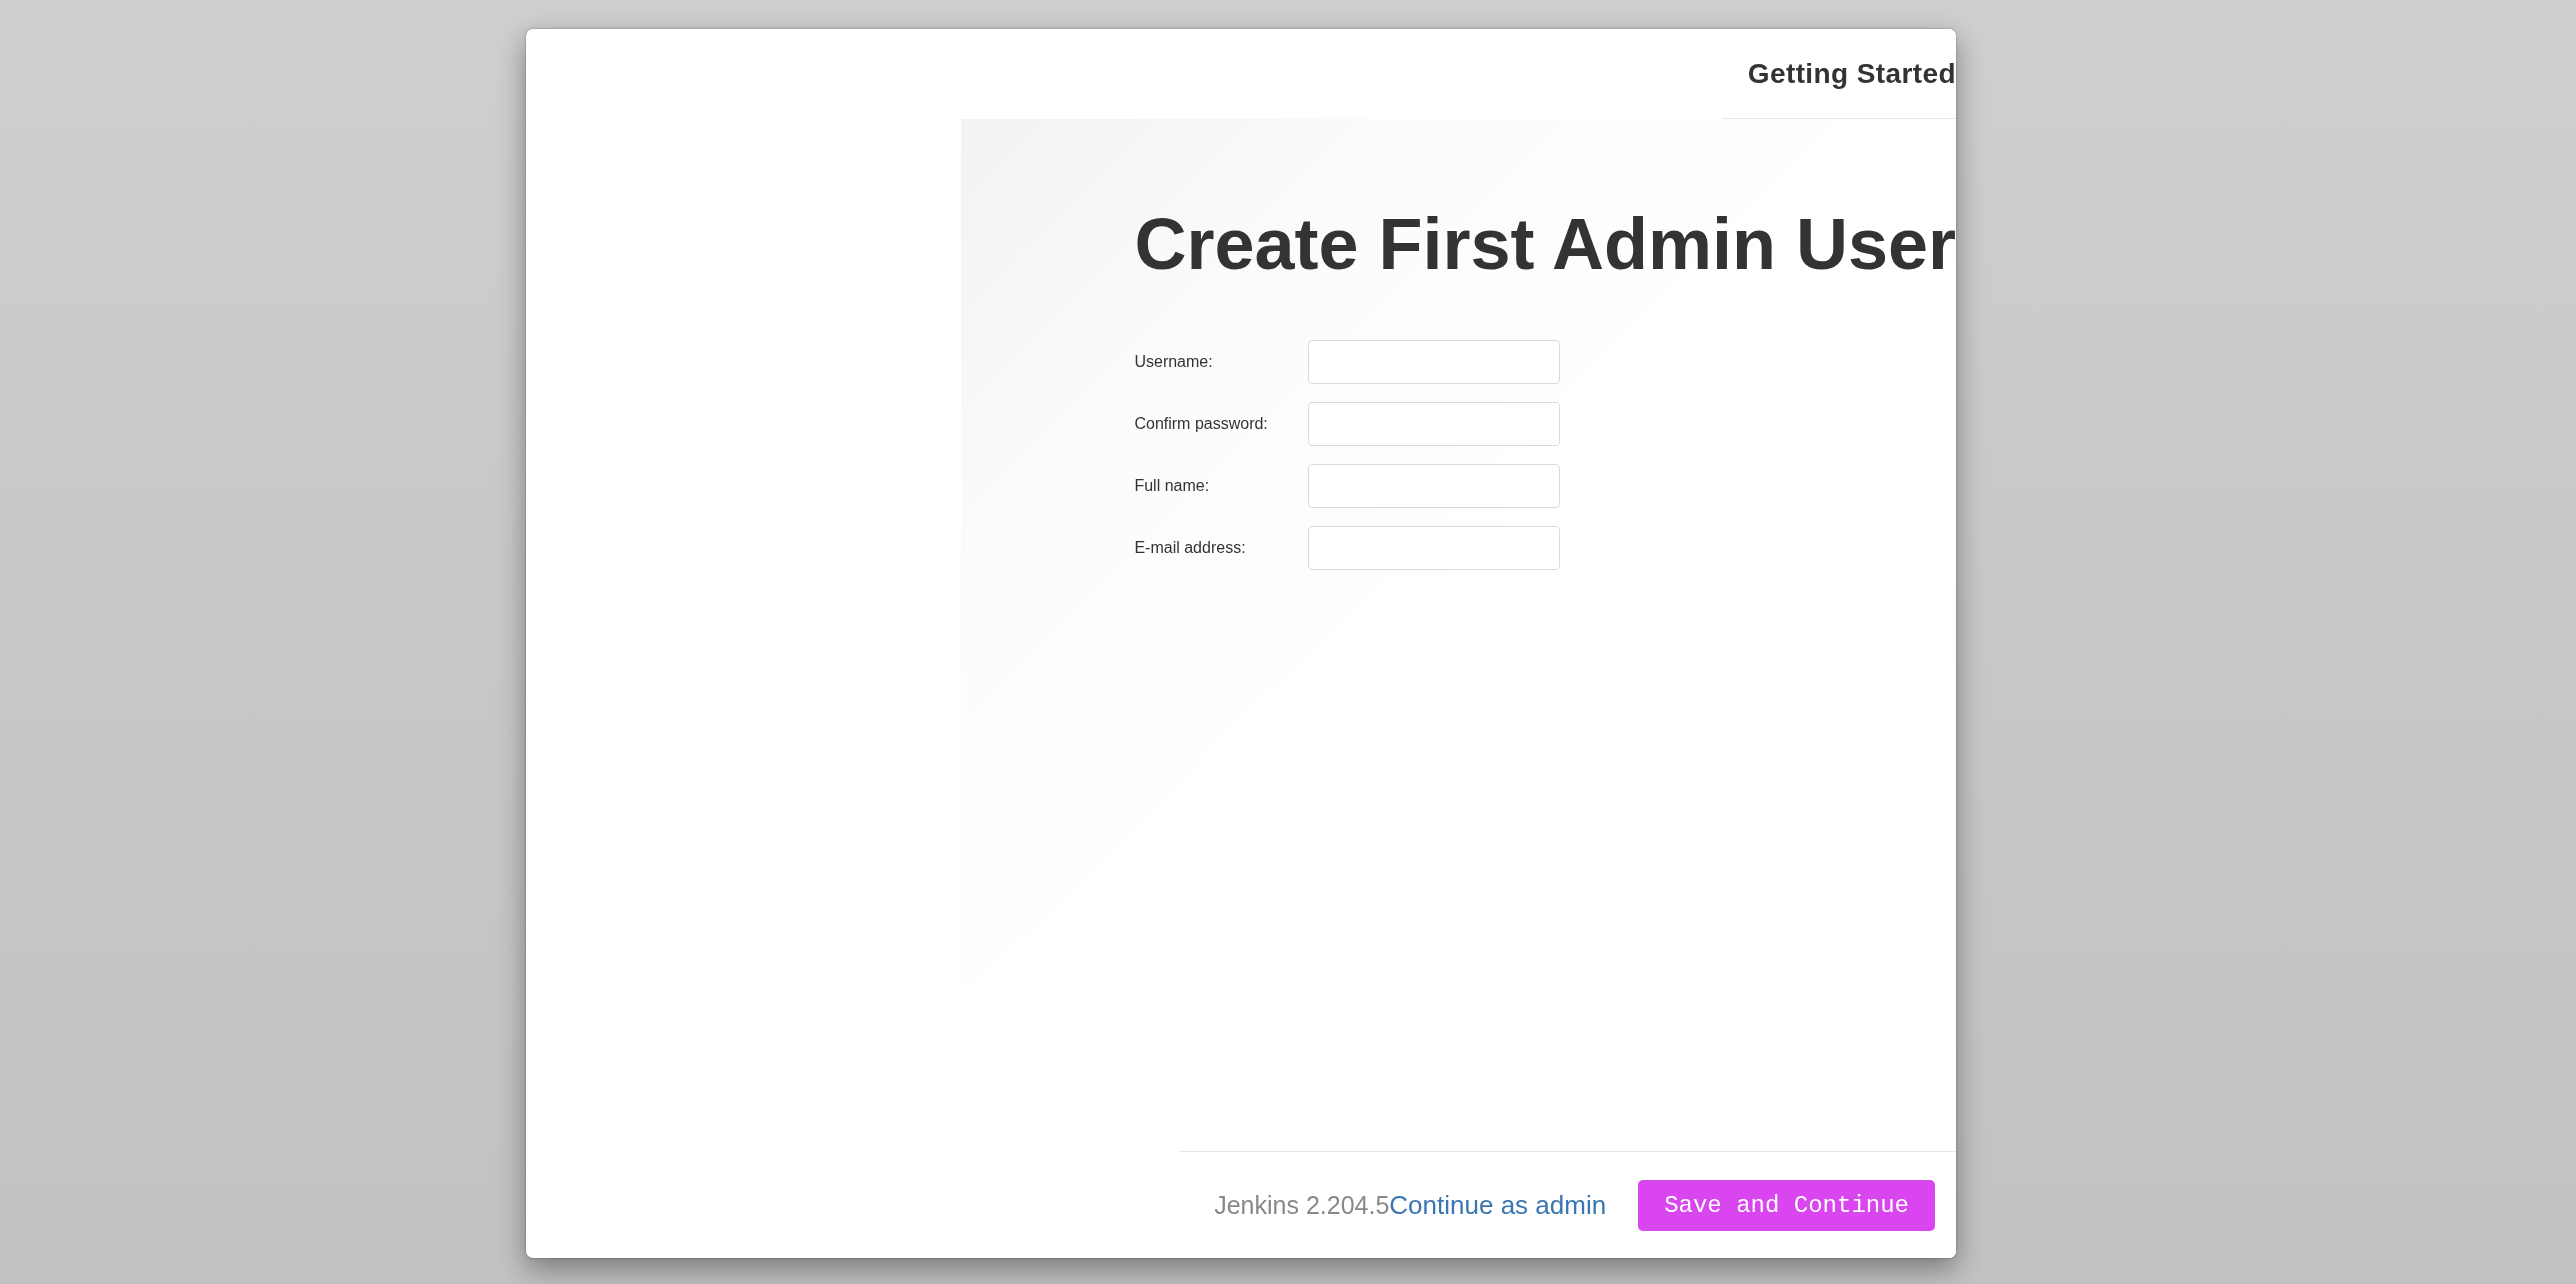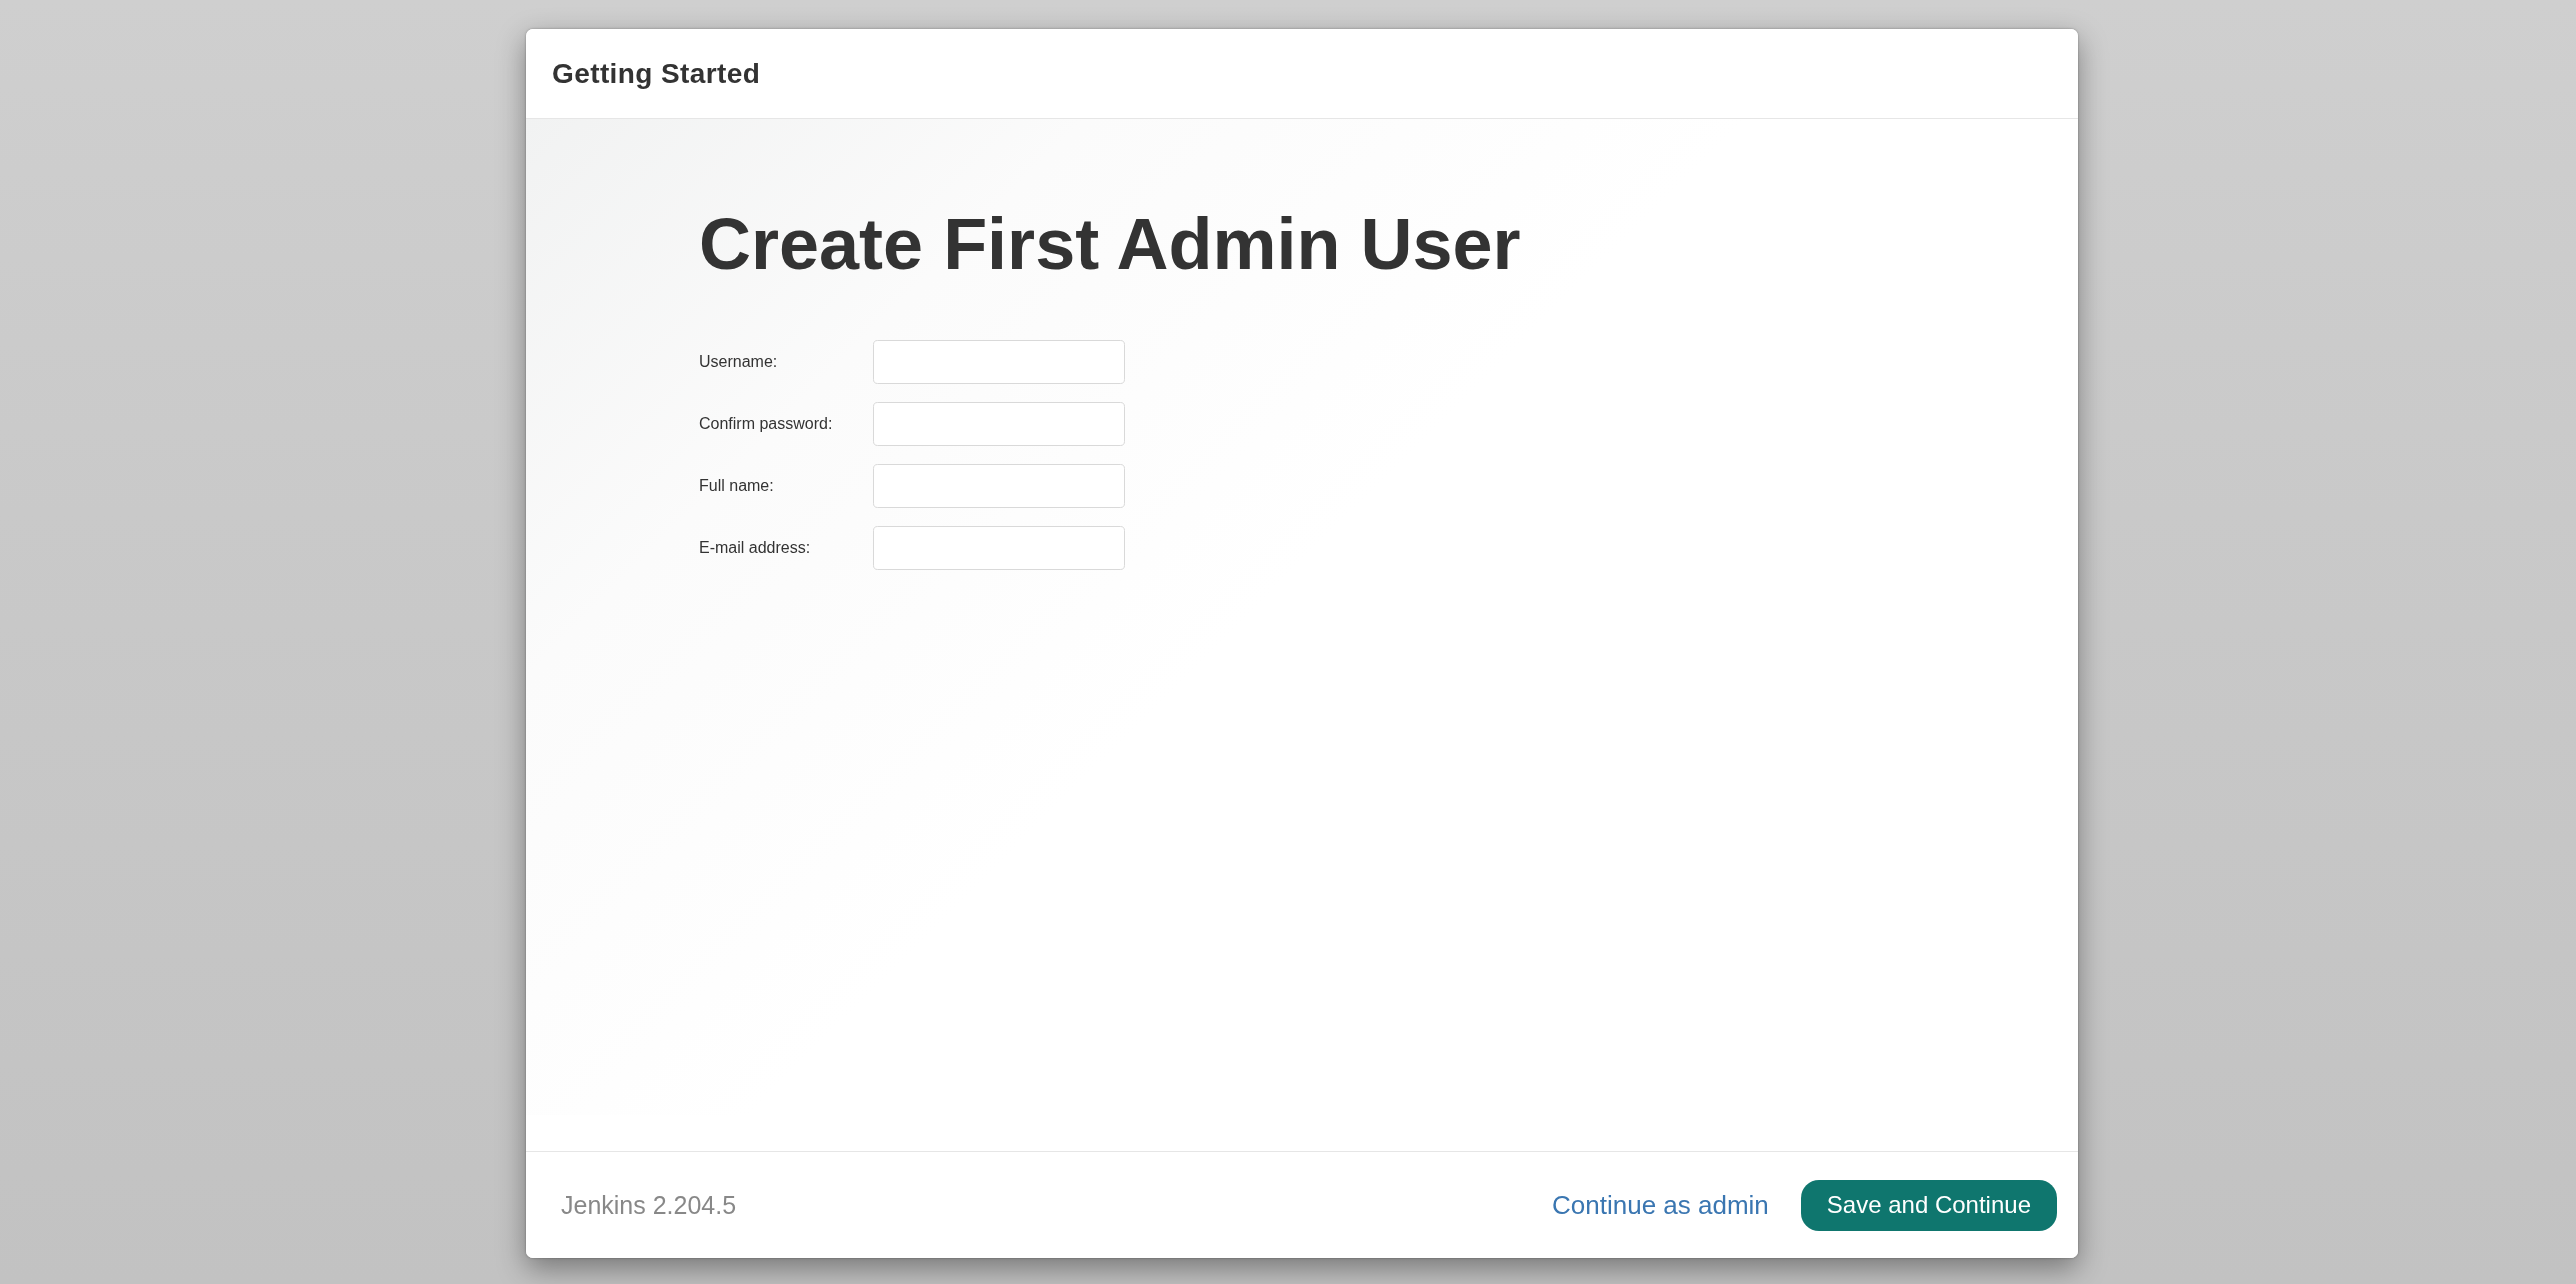--- a/index.html
+++ b/index.html
@@ -8,26 +8,27 @@
     overflow: hidden;
     font-family: "Liberation Sans", "DejaVu Sans", sans-serif;
   }
   body {
     background: linear-gradient(to bottom, #cfcfcf 0%, #c9c9c9 40%, #c2c2c2 100%);
     position: relative;
   }
   .modal {
     position: absolute;
     left: 526px; top: 29px;
-    width: 1552px; height: 1229px;
+    width: 1430px; height: 1229px;
     background: #ffffff;
     border-radius: 7px;
     box-shadow: 0 0 2.3px rgba(0,0,0,0.35), 0 10.8px 29px rgba(0,0,0,0.38);
     display: flex;
     flex-direction: column;
+    align-items: flex-end;
   }
   .modal-header {
     height: 90px;
     flex: 0 0 90px;
     display: flex;
     align-items: center;
     padding-left: 26px;
     background: #ffffff;
     border-bottom: 1.5px solid #e6e6e6;
     border-radius: 7px 7px 0 0;
@@ -98,26 +99,26 @@
     text-decoration: none;
     margin-right: 32px;
     cursor: pointer;
     background: none;
     border: none;
     font-family: Liberation Sans, sans-serif;
   }
   .primary-button {
     min-width: 219px;
     height: 51px;
-    background: #0f766e;
+    background: #d946ef;
     color: #ffffff;
     font-size: 24px;
-    font-family: Liberation Sans, sans-serif;
+    font-family: Liberation Mono, monospace;
     border: none;
-    border-radius: 18px;
+    border-radius: 5px;
     padding: 0 26px;
     cursor: pointer;
   }
 </style>
 </head>
 <body>
 
 <div class="modal">
 
   <div class="modal-header">

